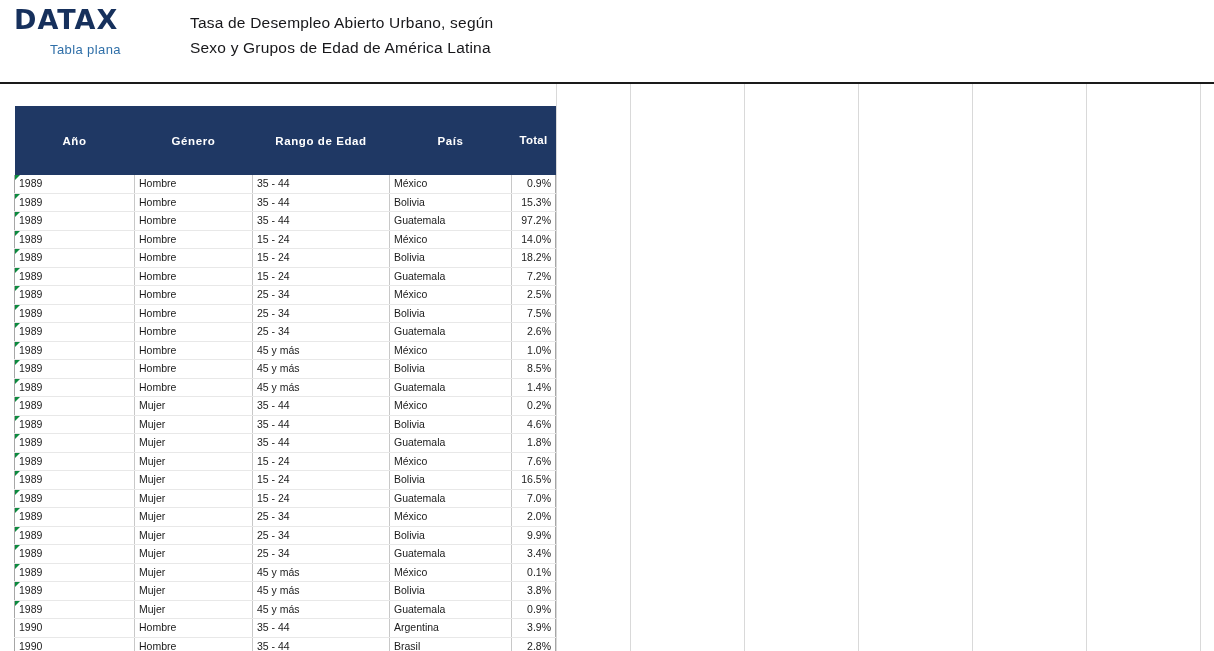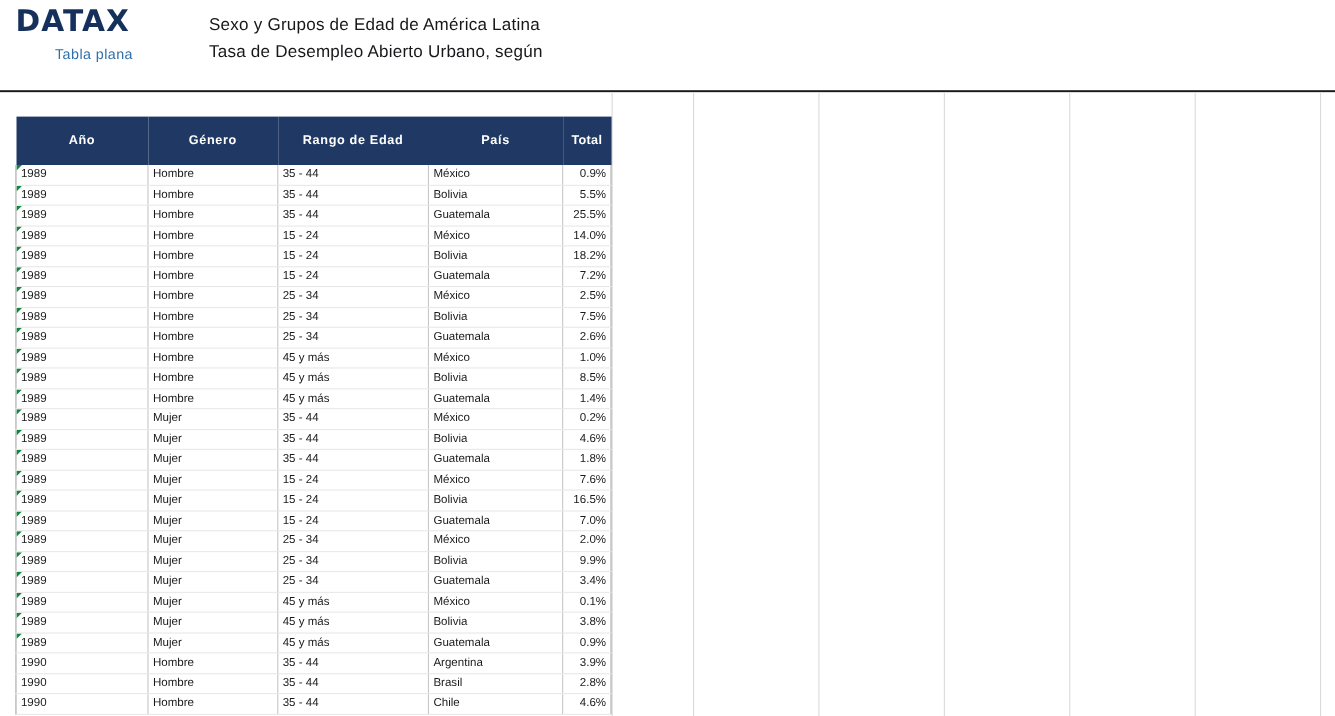--- a/index.html
+++ b/index.html
@@ -104,21 +104,21 @@
     table-layout: fixed;
     width: 541px;
     background: #ffffff;
   }
   table.data th {
     background: #1f3864;
     color: #ffffff;
     font-size: 11.5px;
     font-weight: bold;
     letter-spacing: 0.6px;
-    height: 44px;
+    height: 69px;
     vertical-align: middle;
     text-align: center;
     border: none;
     padding: 0 3px;
   }
   table.data th.col-total {
     letter-spacing: 0.3px;
     line-height: 13px;
     word-break: break-all;
     margin-left: 24px;
@@ -166,22 +166,22 @@
 <body>
 
 <div class="page">
 
   <div class="header">
     <div class="brand">
       <div class="brand-logo">DATAX</div>
       <div class="brand-sub">Tabla plana</div>
     </div>
     <div class="title-block">
+      <div>Tasa de Desempleo Abierto Urbano, según</div>
       <div>Sexo y Grupos de Edad de América Latina</div>
-      <div>Tasa de Desempleo Abierto Urbano, según</div>
     </div>
   </div>
 
   <div class="sheet">
     <div class="gridlines">
         <div class="vline" style="left: 556px;"></div>
         <div class="vline" style="left: 630px;"></div>
         <div class="vline" style="left: 744px;"></div>
         <div class="vline" style="left: 858px;"></div>
         <div class="vline" style="left: 972px;"></div>
@@ -213,28 +213,28 @@
               <td>Hombre</td>
               <td>35 - 44</td>
               <td>México</td>
               <td>0.9%</td>
             </tr>
             <tr>
               <td class="flag">1989</td>
               <td>Hombre</td>
               <td>35 - 44</td>
               <td>Bolivia</td>
-              <td>5.5%</td>
-            </tr>
-            <tr>
-              <td class="flag">1989</td>
-              <td>Hombre</td>
-              <td>35 - 44</td>
-              <td>Guatemala</td>
-              <td>25.5%</td>
+              <td>15.3%</td>
+            </tr>
+            <tr>
+              <td class="flag">1989</td>
+              <td>Hombre</td>
+              <td>35 - 44</td>
+              <td>Guatemala</td>
+              <td>97.2%</td>
             </tr>
             <tr>
               <td class="flag">1989</td>
               <td>Hombre</td>
               <td>15 - 24</td>
               <td>México</td>
               <td>14.0%</td>
             </tr>
             <tr>
               <td class="flag">1989</td>

